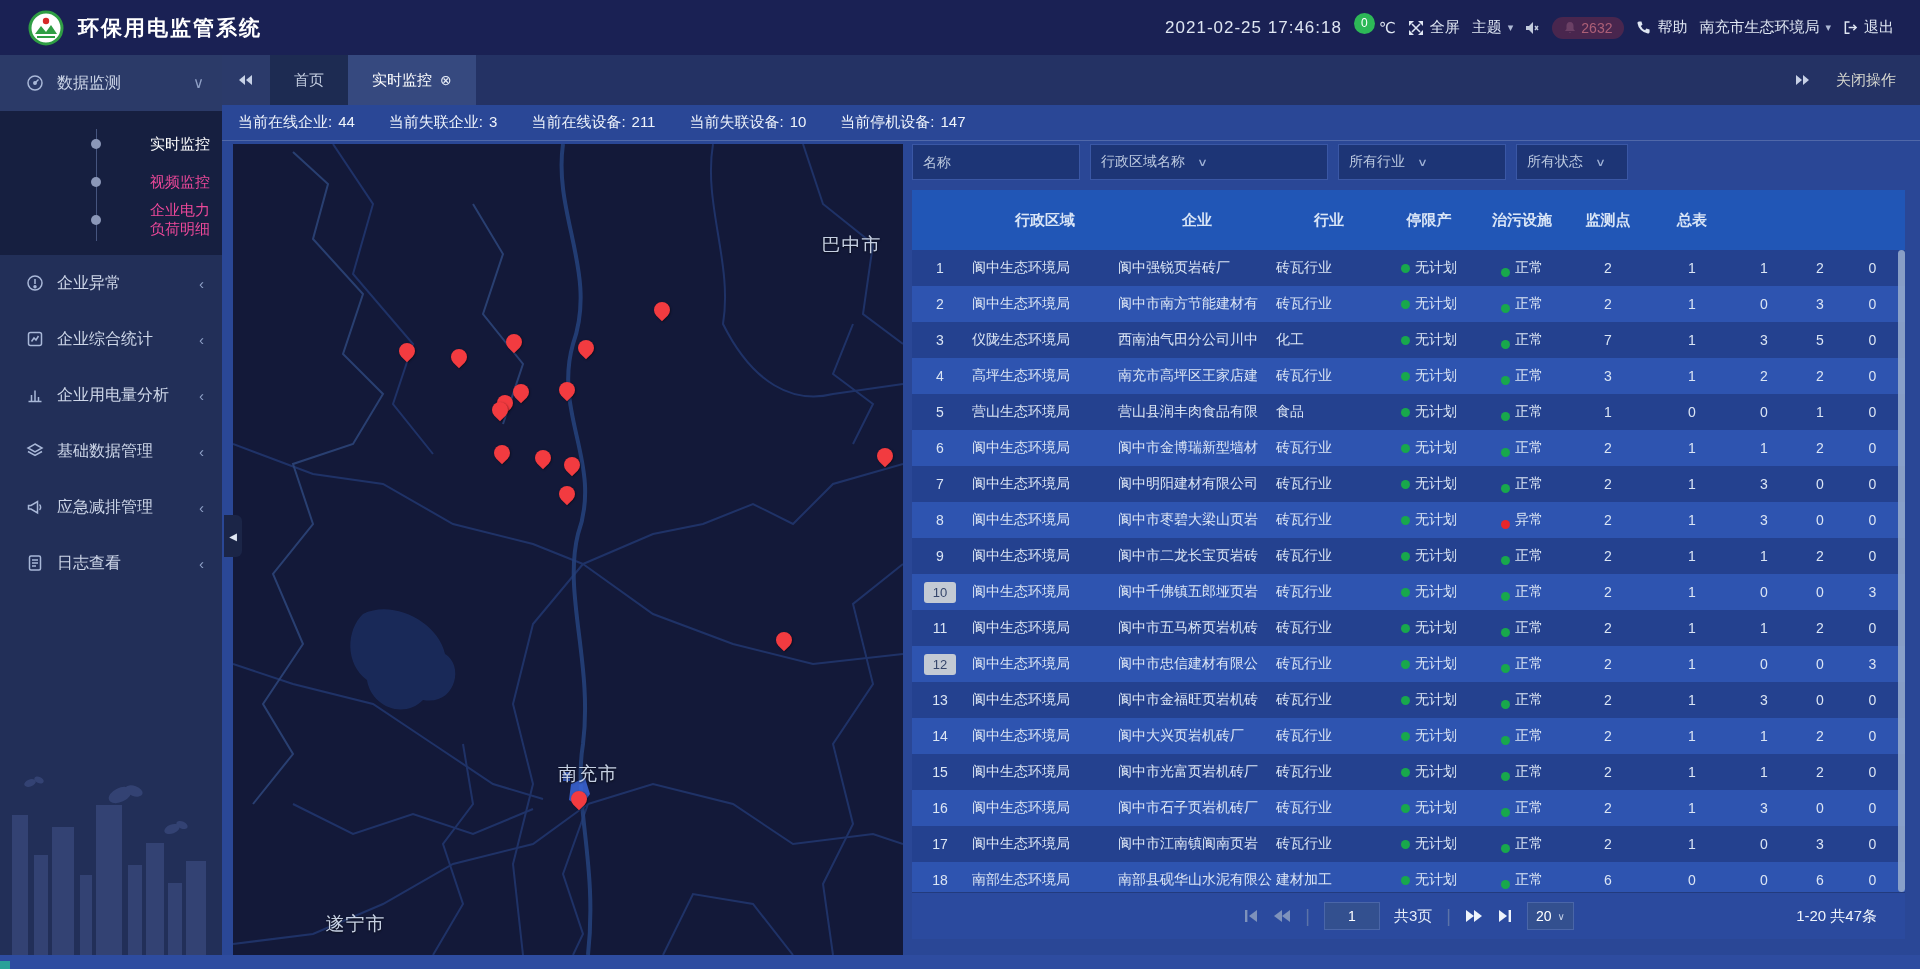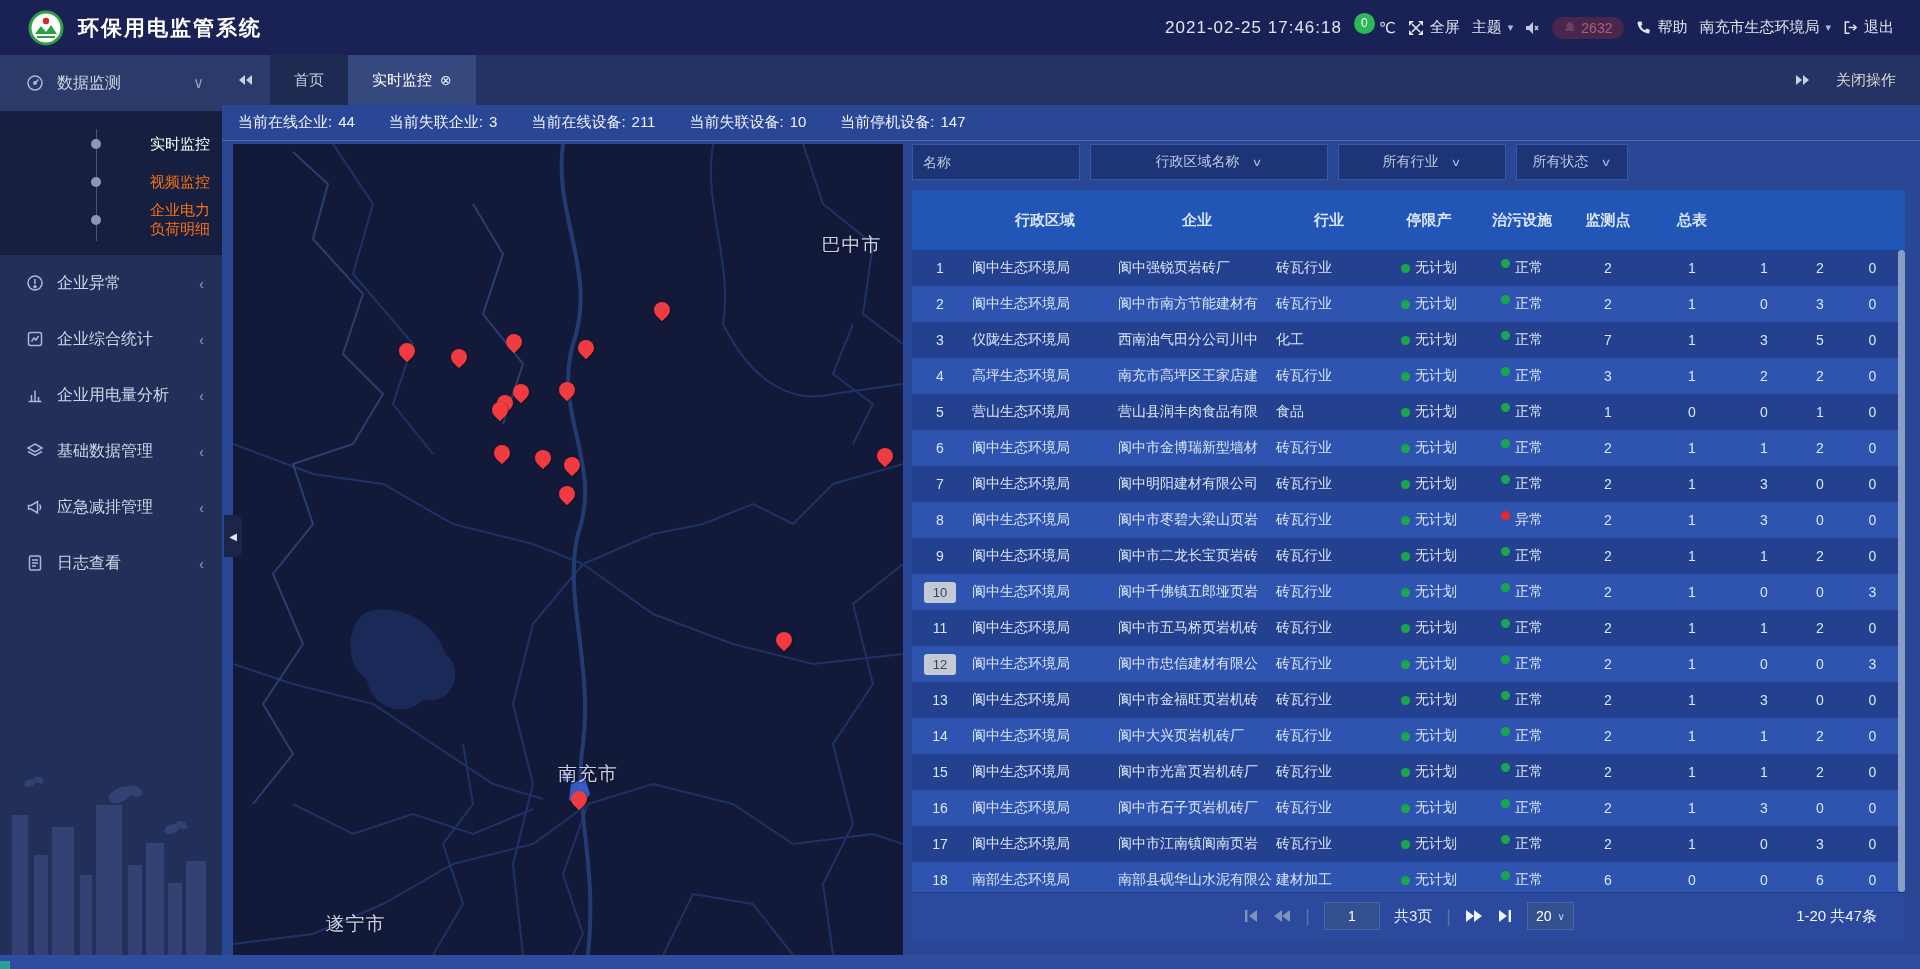--- a/index.html
+++ b/index.html
@@ -21,21 +21,21 @@
   .badge-pill .num { color:#c66a7d; font-size:14px; }
 
   
   .sidebar { position:absolute; left:0; top:55px; width:222px; height:900px; background:#222f58; z-index:4; overflow:hidden; }
   .side-section-hd { height:56px; display:flex; align-items:center; padding:0 18px 0 26px; font-size:16px; color:#cdd6e8; cursor:pointer; }
   .side-section-hd.expanded { background:#2b3a68; }
   .side-section-hd .lbl { margin-left:13px;text-align:center; }
   .side-section-hd .chev { margin-left:auto; color:#8fa0c6; font-size:15px; }
   .submenu { background:#161f40; padding:14px 0 16px 0; position:relative; }
   .submenu .rail { position:absolute; left:96px; top:18px; bottom:14px; width:1px; background:#46557f; }
-  .sub-item { position:relative; height:38px; display:flex; align-items:center; padding-left:150px; font-size:15px; color:#f97316; cursor:pointer; }
+  .sub-item { position:relative; height:38px; display:flex; align-items:center; padding-left:150px; font-size:15px; color:#ec4899; cursor:pointer; }
   .sub-item.active { color:#ffffff; }
   .sub-item .dot { position:absolute; left:91px; top:50%; margin-top:-5px; width:10px; height:10px; border-radius:50%; background:#8b97b8; }
   .skyline { position:absolute; left:0; bottom:0; width:222px; height:190px; opacity:.55; }
 
   
   .tabbar { position:absolute; left:222px; top:55px; width:1698px; height:50px; background:#243264; display:flex; align-items:stretch; z-index:3; }
   .tab-collapse { width:48px; background:#2b3a6a; display:flex; align-items:center; justify-content:center; cursor:pointer; }
   .tab { display:flex; align-items:center; gap:8px; padding:0 24px; font-size:15px; color:#c3cde0; cursor:pointer; }
   .tab.inactive { background:#1d2b52; }
   .tab.active { background:#36497f; color:#ffffff; }
@@ -55,41 +55,41 @@
   .pin-anchor .pin { position:absolute; left:-8px; bottom:0; width:16px; height:16px; background:#f23b40; border-radius:50% 50% 50% 0; transform:rotate(-45deg); box-shadow:0 1px 2px rgba(0,0,0,.5); }
   .map-handle { position:absolute; left:224px; top:515px; width:18px; height:42px; background:#1b2547; border-radius:0 6px 6px 0; display:flex; align-items:center; justify-content:center; color:#dfe6f2; font-size:10px; cursor:pointer; z-index:6; }
 
   
   .panel { position:absolute; left:912px; top:144px; width:993px; height:811px; }
   .filter-row { display:flex; gap:10px; height:36px; }
   .f-box { background:#1d3576; border:1px solid #3a57a5; color:#bcc9e0; font-size:14px; display:flex; align-items:center; padding:0 10px; }
   .f-input { width:168px; }
   .f-input input { width:100%; background:transparent; border:none; outline:none; color:#d7e1f2; font-size:14px; font-family:inherit; }
   .f-input input::placeholder { color:#b9c6dd; opacity:1; }
-  .f-select { justify-content:center; cursor:pointer; }
+  .f-select { justify-content:flex-start; cursor:pointer; }
   .f-select .sel-caret { color:#9fb2d6; transform:scaleY(.72); font-size:15px; margin-left:12px; }
 
   .thead { margin-top:10px; height:60px; background:#2156b6; display:flex; align-items:stretch; font-weight:bold; color:#d9e5f6; font-size:15px; }
   .thead .hc { display:flex; align-items:center; justify-content:center; }
   .pos-group { width:161px; display:flex; flex-direction:column; }
   .pos-group .g-title { height:26px; display:flex; align-items:flex-end; justify-content:center; font-style:italic; padding-bottom:2px; }
   .pos-group .g-subs { flex:1; display:flex; }
   .pos-group .g-subs .hc { font-size:14px; }
 
   .tbody { height:642px; overflow:hidden; position:relative; }
   .trow { height:36px; display:flex; align-items:center; font-size:14px; color:#dbe5f4; cursor:pointer; }
   .trow.dark { background:#24418f; }
   .trow.light { background:#2e54b0; }
   .cell { overflow:hidden; white-space:nowrap; }
   .c-no   { width:56px;  text-align:center; }
   .c-region { width:150px; padding-left:4px; }
   .c-company{ width:158px; }
   .c-industry{ width:106px; }
   .c-limit { width:94px; display:flex; align-items:center; justify-content:center; gap:5px; }
-  .c-fac   { width:92px; display:flex; align-items:flex-start; justify-content:center; gap:5px; }
+  .c-fac   { width:92px; display:flex; align-items:flex-end; justify-content:center; gap:5px; }
   .c-mon { width:80px; text-align:center; }
   .c-met { width:88px; text-align:center; }
   .c-run { width:56px; text-align:center; }
   .c-stop{ width:56px; text-align:center; }
   .c-lost{ width:49px; text-align:center; }
   .num-badge { display:inline-block; background:#c3cad4; color:#35466b; border-radius:3px; padding:3px 9px; font-size:13px; }
   .sdot { width:9px; height:9px; border-radius:50%; flex:0 0 auto; }
   .sdot.green { background:#18a84c; }
   .sdot.red { background:#e8262a; }
   .vscroll { position:absolute; right:0; top:0; width:7px; height:642px; background:#93a9cc; border-radius:4px; opacity:.9; }

